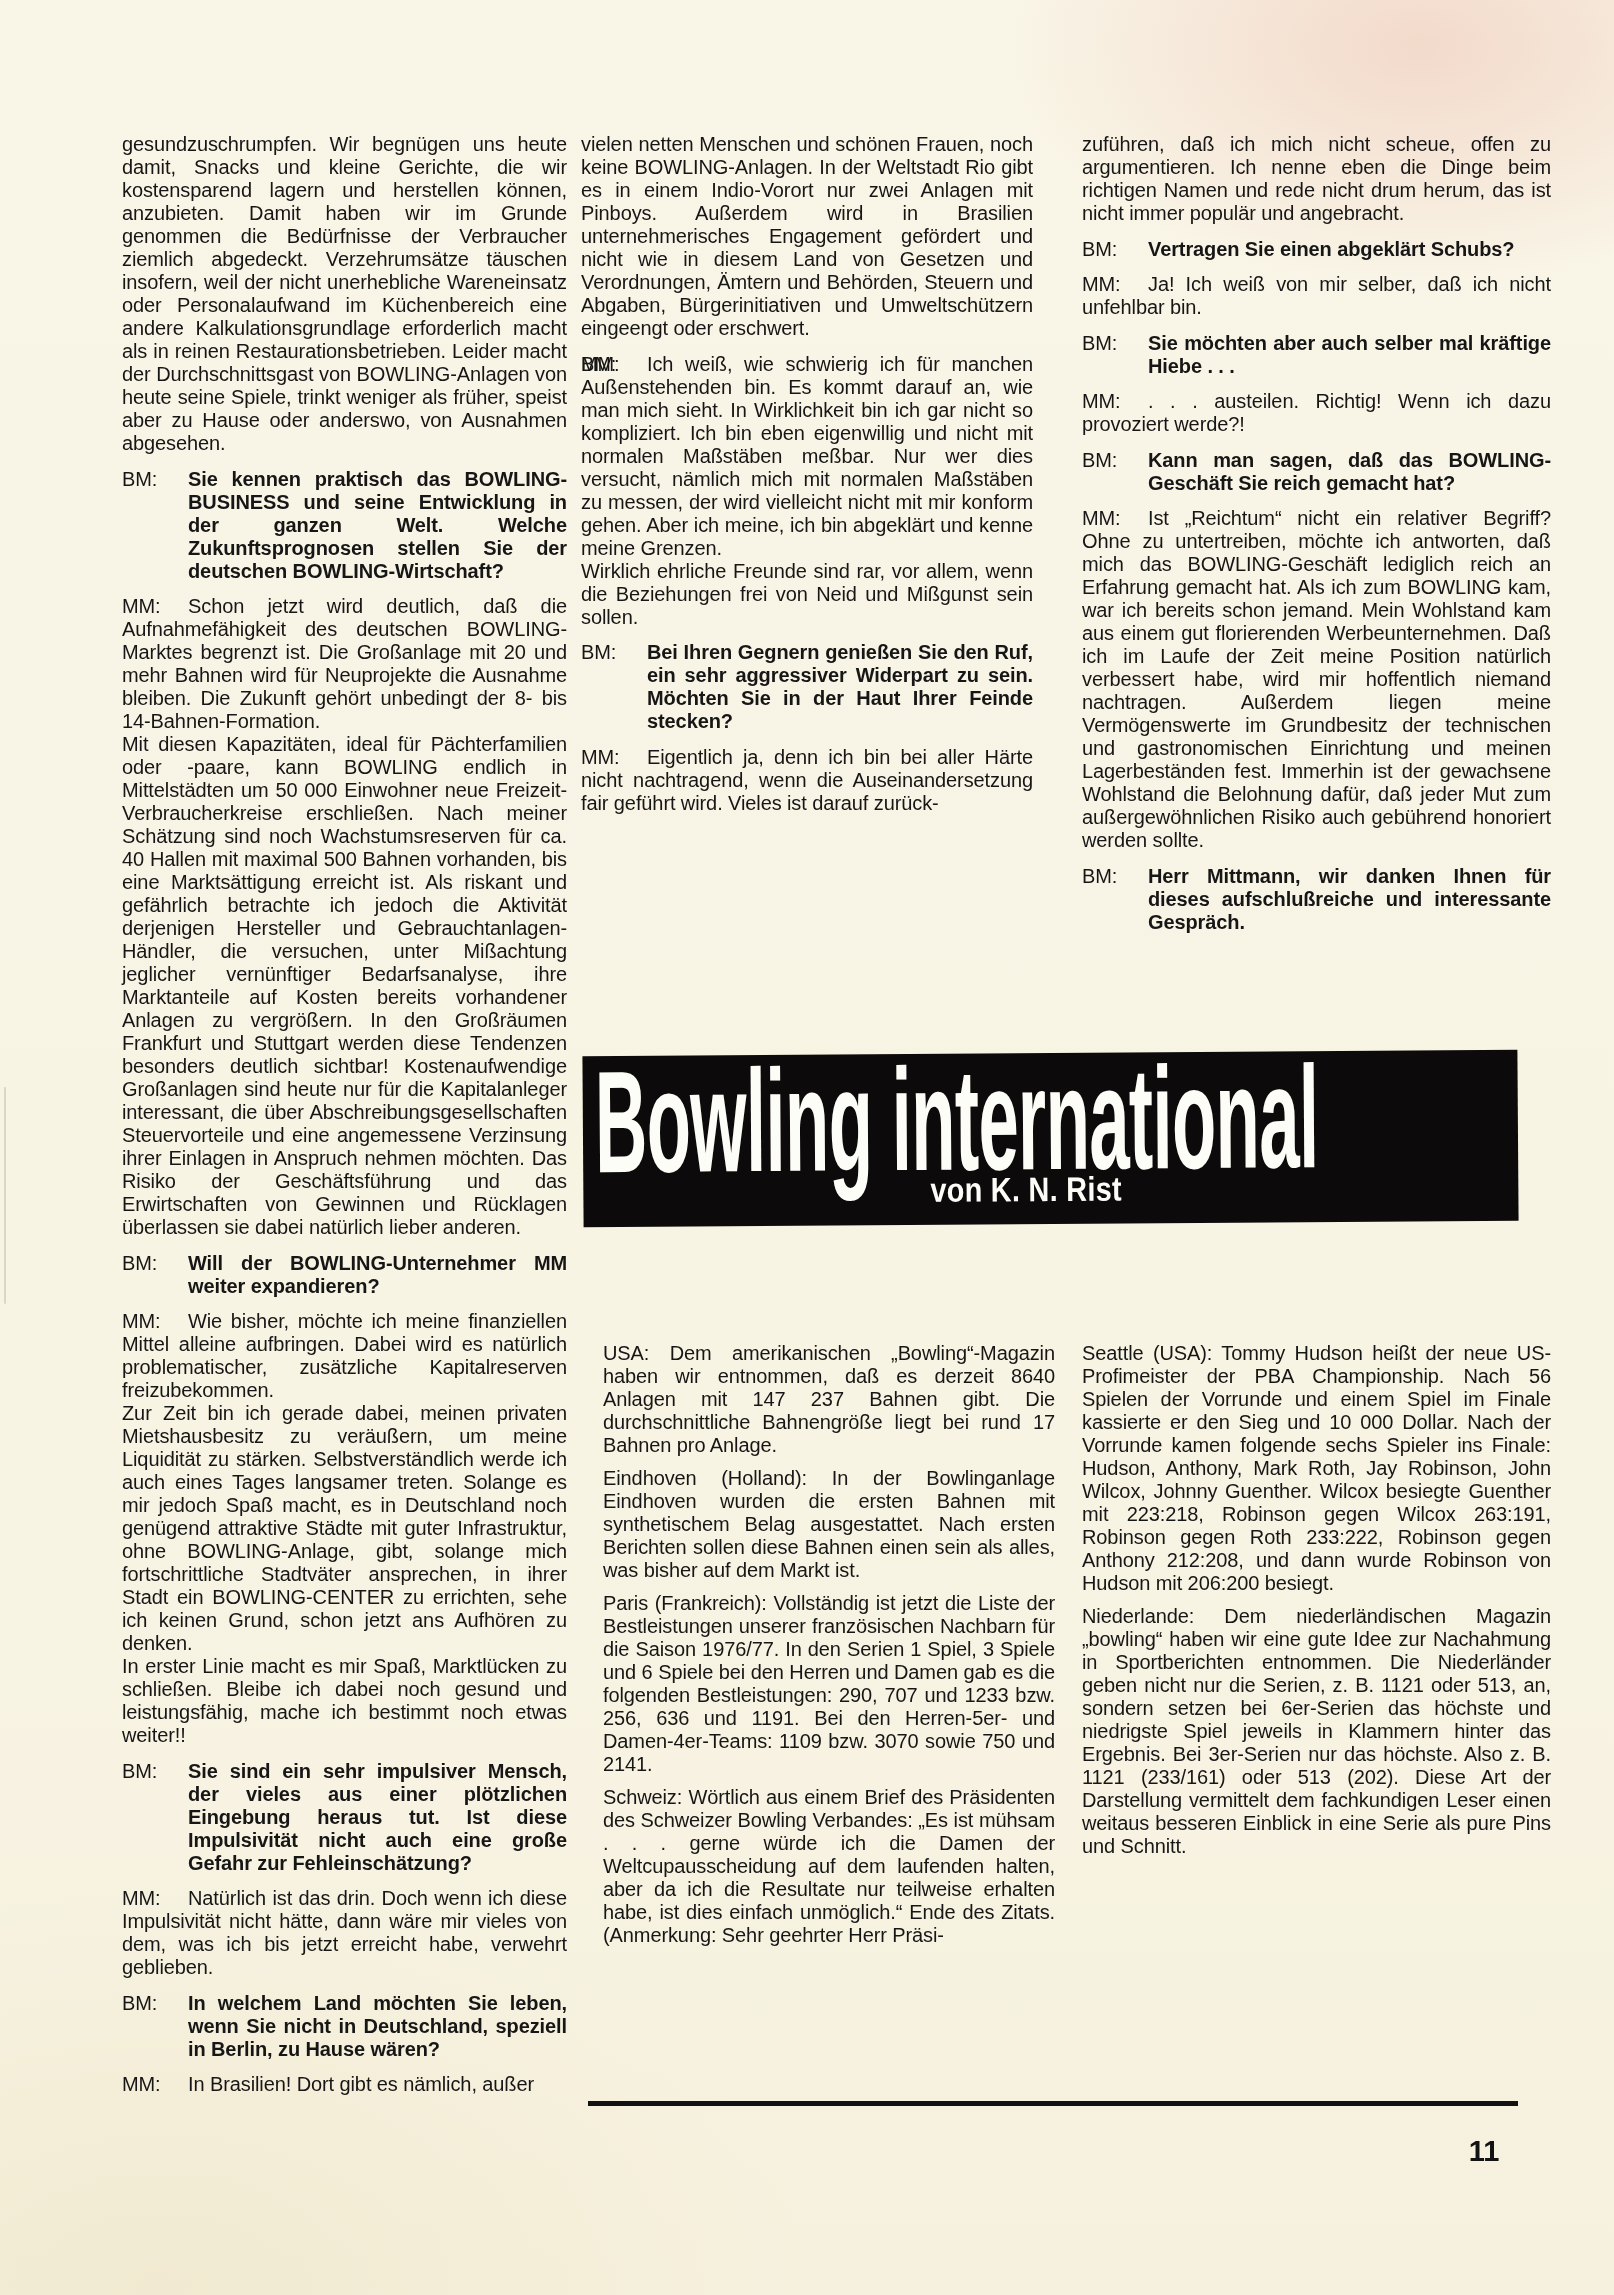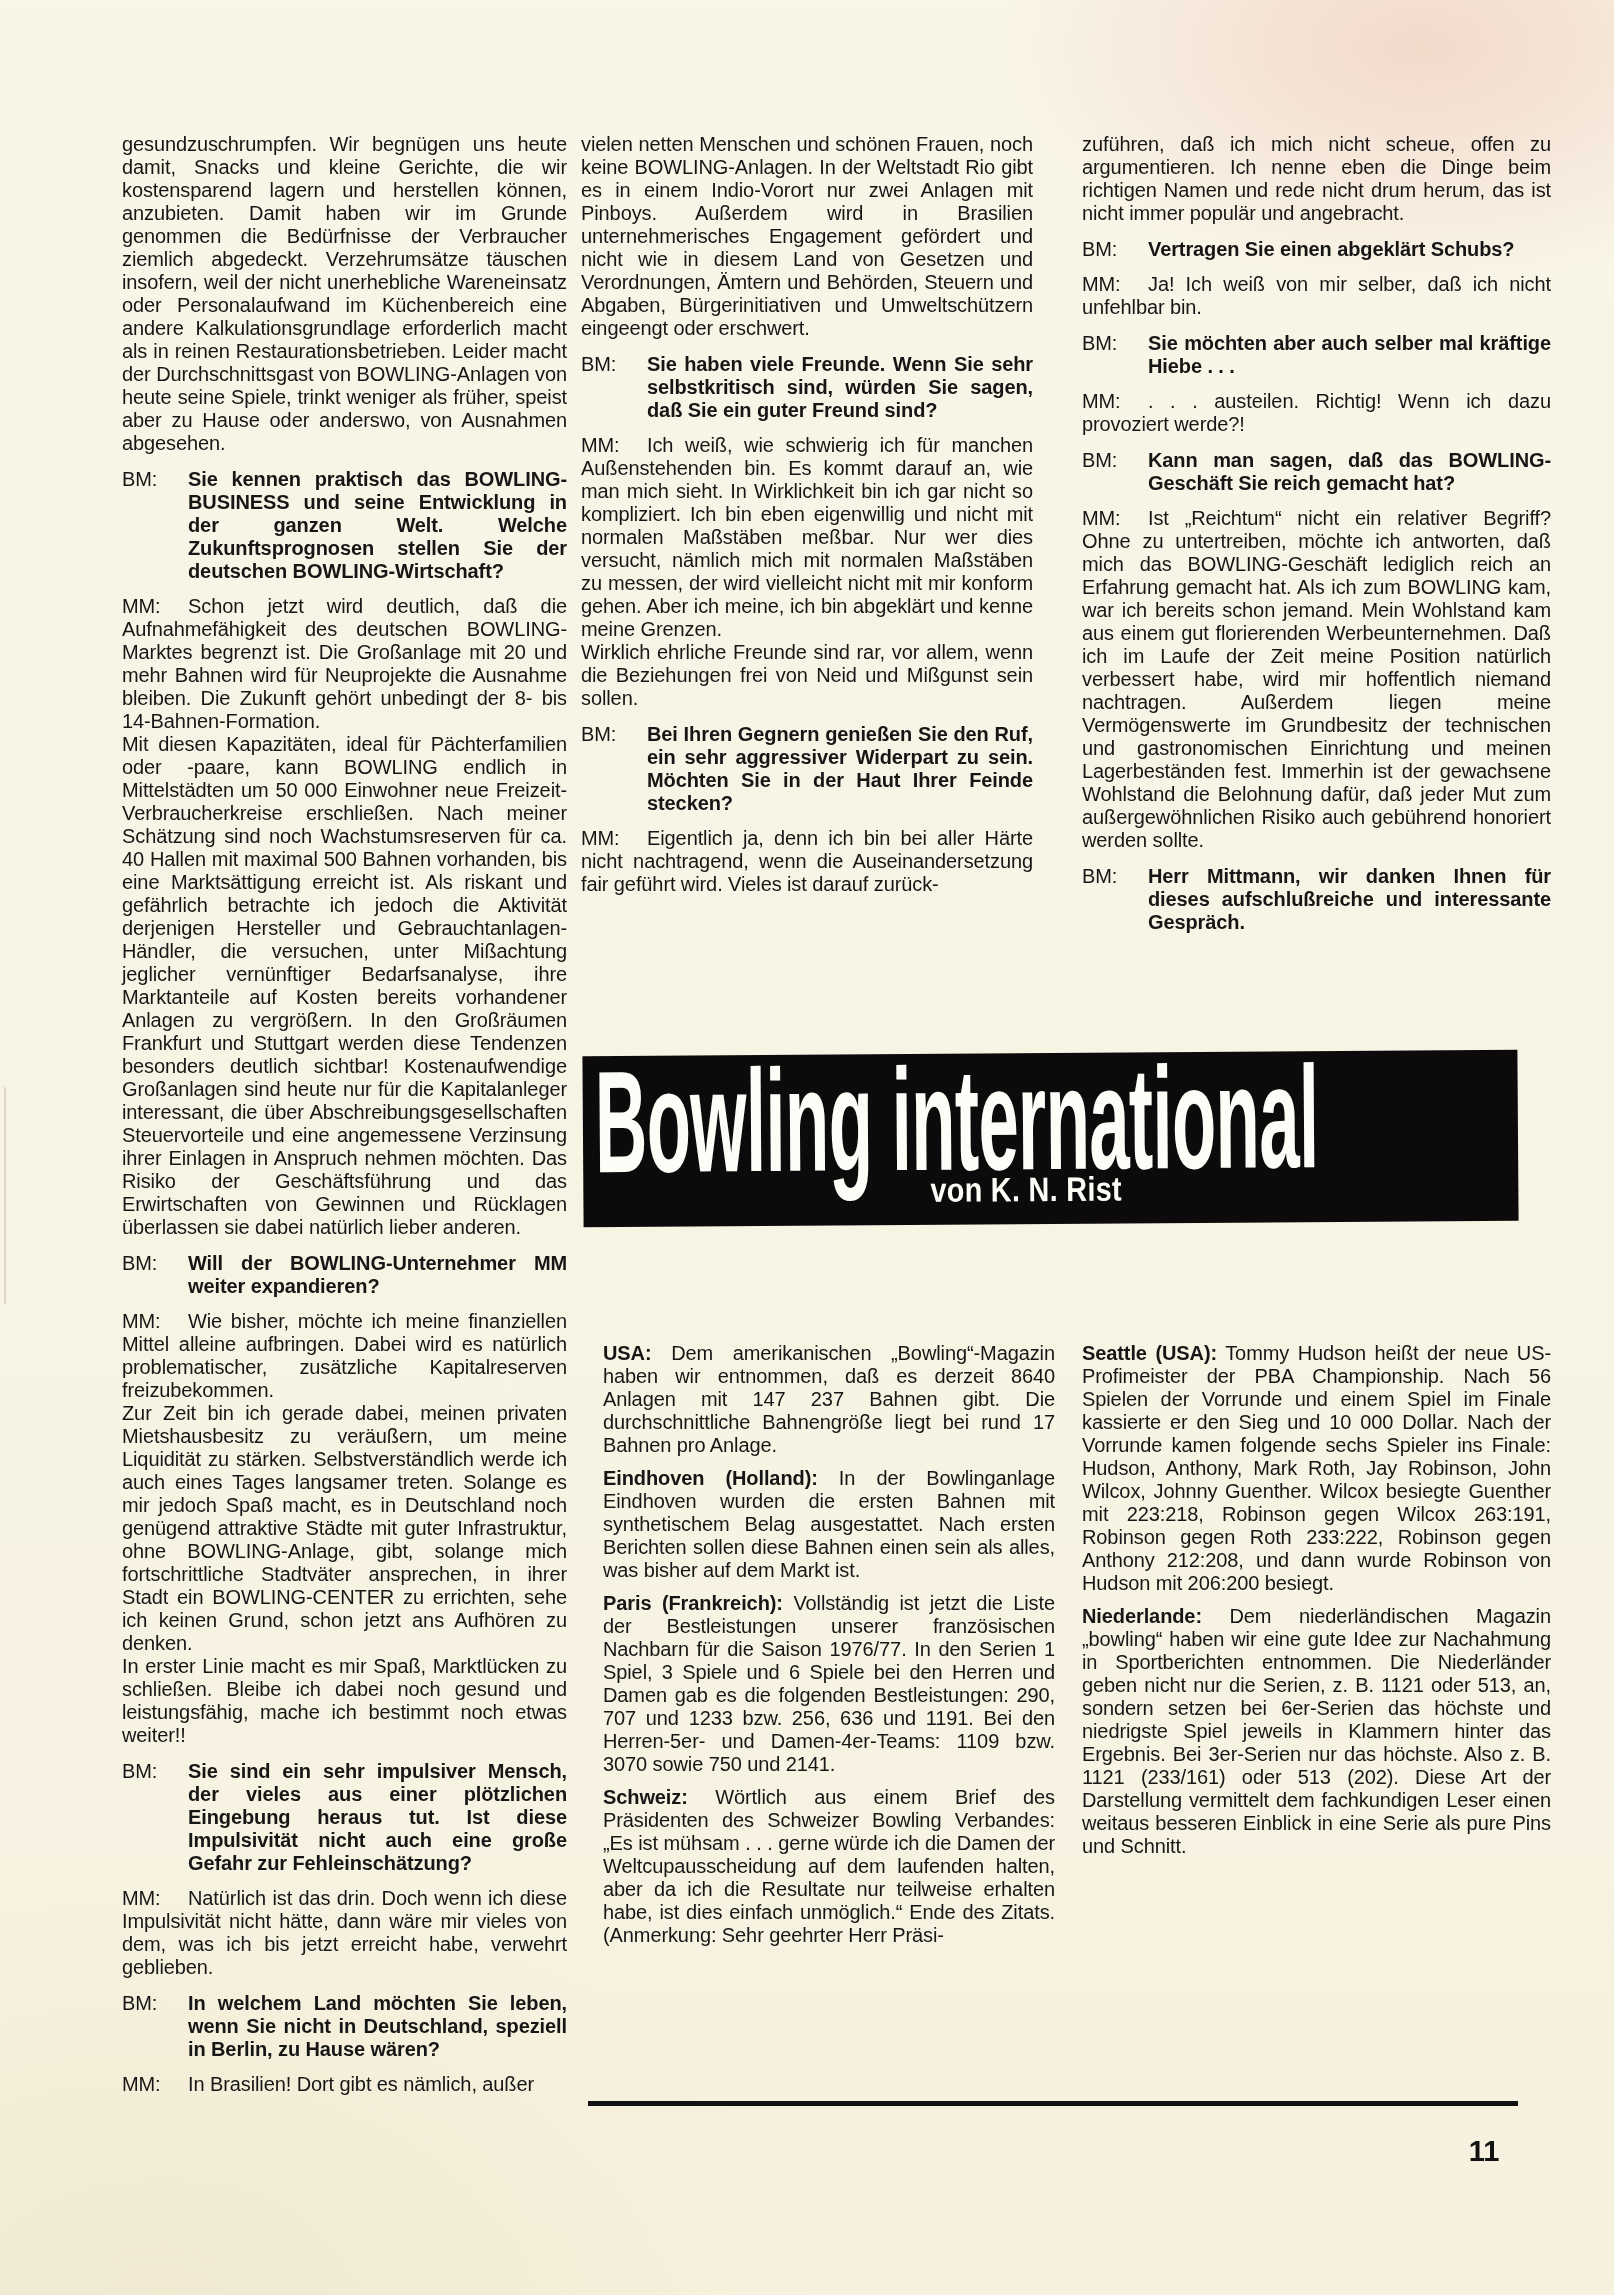--- a/index.html
+++ b/index.html
@@ -25,21 +25,21 @@
   .col2{left:581px;top:133px;width:452px;}
   .col3{left:1082px;top:133px;width:469px;}
   .news1{left:603px;top:1342px;width:452px;}
   .news2{left:1082px;top:1342px;width:469px;}
   .blk{margin:0;}
   .blk.question{position:relative;padding-left:66px;font-weight:bold;margin-top:12.5px;}
   .blk.question .lbl{position:absolute;left:0;top:0;font-weight:normal;}
   .blk.answer{margin-top:12.5px;}
   .blk.answer .lbl{display:inline-block;width:66px;font-weight:normal;}
   .blk.news{margin-top:10px;}
-  .blk.news .lead{font-weight:bold;margin-top:20px;}
+  .blk.news .lead{font-weight:normal;margin-top:20px;}
   .blk:first-child{margin-top:0;}
   .banner{
     position:absolute;left:583px;top:1053px;width:935px;height:171px;
     transform:rotate(-0.4deg);
   }
   .banner .plate{position:absolute;inset:0;}
   .banner-title{
     position:absolute;left:12px;top:-6px;
     font-size:145px;line-height:145px;font-weight:bold;
     letter-spacing:-1.3px;white-space:nowrap;
@@ -74,21 +74,21 @@
       <p class="blk answer"><span class="lbl">MM:</span><span class="txt">Wie bisher, möchte ich meine finanziellen Mittel alleine aufbringen. Dabei wird es natürlich problematischer, zusätzliche Kapitalreserven freizubekommen.</span></p>
       <p class="blk plain"><span class="txt">Zur Zeit bin ich gerade dabei, meinen privaten Mietshausbesitz zu veräußern, um meine Liquidität zu stärken. Selbstverständlich werde ich auch eines Tages langsamer treten. Solange es mir jedoch Spaß macht, es in Deutschland noch genügend attraktive Städte mit guter Infrastruktur, ohne BOWLING-Anlage, gibt, solange mich fortschrittliche Stadtväter ansprechen, in ihrer Stadt ein BOWLING-CENTER zu errichten, sehe ich keinen Grund, schon jetzt ans Aufhören zu denken.</span></p>
       <p class="blk plain"><span class="txt">In erster Linie macht es mir Spaß, Marktlücken zu schließen. Bleibe ich dabei noch gesund und leistungsfähig, mache ich bestimmt noch etwas weiter!!</span></p>
       <p class="blk question"><span class="lbl">BM:</span><span class="txt">Sie sind ein sehr impulsiver Mensch, der vieles aus einer plötzlichen Eingebung heraus tut. Ist diese Impulsivität nicht auch eine große Gefahr zur Fehleinschätzung?</span></p>
       <p class="blk answer"><span class="lbl">MM:</span><span class="txt">Natürlich ist das drin. Doch wenn ich diese Impulsivität nicht hätte, dann wäre mir vieles von dem, was ich bis jetzt erreicht habe, verwehrt geblieben.</span></p>
       <p class="blk question"><span class="lbl">BM:</span><span class="txt">In welchem Land möchten Sie leben, wenn Sie nicht in Deutschland, speziell in Berlin, zu Hause wären?</span></p>
       <p class="blk answer"><span class="lbl">MM:</span><span class="txt">In Brasilien! Dort gibt es nämlich, außer</span></p>
     </div>
   <div class="col col2">
       <p class="blk plain"><span class="txt">vielen netten Menschen und schönen Frauen, noch keine BOWLING-Anlagen. In der Weltstadt Rio gibt es in einem Indio-Vorort nur zwei Anlagen mit Pinboys. Außerdem wird in Brasilien unternehmerisches Engagement gefördert und nicht wie in diesem Land von Gesetzen und Verordnungen, Ämtern und Behörden, Steuern und Abgaben, Bürgerinitiativen und Umweltschützern eingeengt oder erschwert.</span></p>
-      <p class="blk question"><span class="lbl">BM:</span><span class="txt">Sie haben viele Freunde. Wenn Sie sehr selbstkritisch sind, würden Sie sagen, daß Sie ein guter Freund sind?</span></p>
+      <p class="blk question"><span class="lbl">BM:</span></p>
       <p class="blk answer"><span class="lbl">MM:</span><span class="txt">Ich weiß, wie schwierig ich für manchen Außenstehenden bin. Es kommt darauf an, wie man mich sieht. In Wirklichkeit bin ich gar nicht so kompliziert. Ich bin eben eigenwillig und nicht mit normalen Maßstäben meßbar. Nur wer dies versucht, nämlich mich mit normalen Maßstäben zu messen, der wird vielleicht nicht mit mir konform gehen. Aber ich meine, ich bin abgeklärt und kenne meine Grenzen.</span></p>
       <p class="blk plain"><span class="txt">Wirklich ehrliche Freunde sind rar, vor allem, wenn die Beziehungen frei von Neid und Mißgunst sein sollen.</span></p>
       <p class="blk question"><span class="lbl">BM:</span><span class="txt">Bei Ihren Gegnern genießen Sie den Ruf, ein sehr aggressiver Widerpart zu sein. Möchten Sie in der Haut Ihrer Feinde stecken?</span></p>
       <p class="blk answer"><span class="lbl">MM:</span><span class="txt">Eigentlich ja, denn ich bin bei aller Härte nicht nachtragend, wenn die Auseinandersetzung fair geführt wird. Vieles ist darauf zurück-</span></p>
     </div>
   <div class="col col3">
       <p class="blk plain"><span class="txt">zuführen, daß ich mich nicht scheue, offen zu argumentieren. Ich nenne eben die Dinge beim richtigen Namen und rede nicht drum herum, das ist nicht immer populär und angebracht.</span></p>
       <p class="blk question"><span class="lbl">BM:</span><span class="txt">Vertragen Sie einen abgeklärt Schubs?</span></p>
       <p class="blk answer"><span class="lbl">MM:</span><span class="txt">Ja! Ich weiß von mir selber, daß ich nicht unfehlbar bin.</span></p>
       <p class="blk question"><span class="lbl">BM:</span><span class="txt">Sie möchten aber auch selber mal kräftige Hiebe . . .</span></p>

